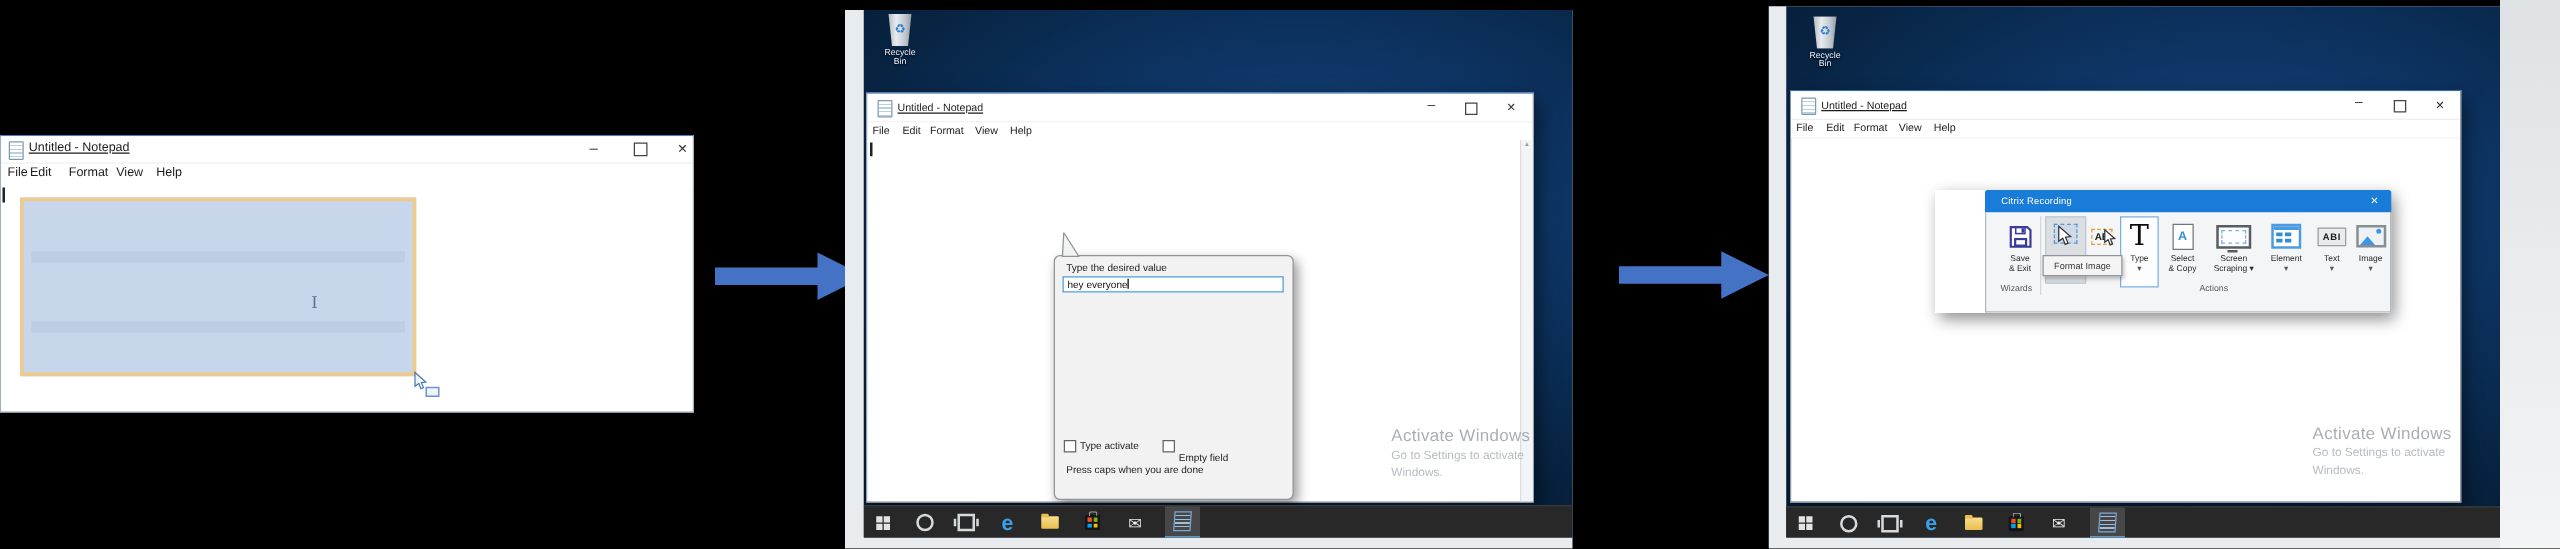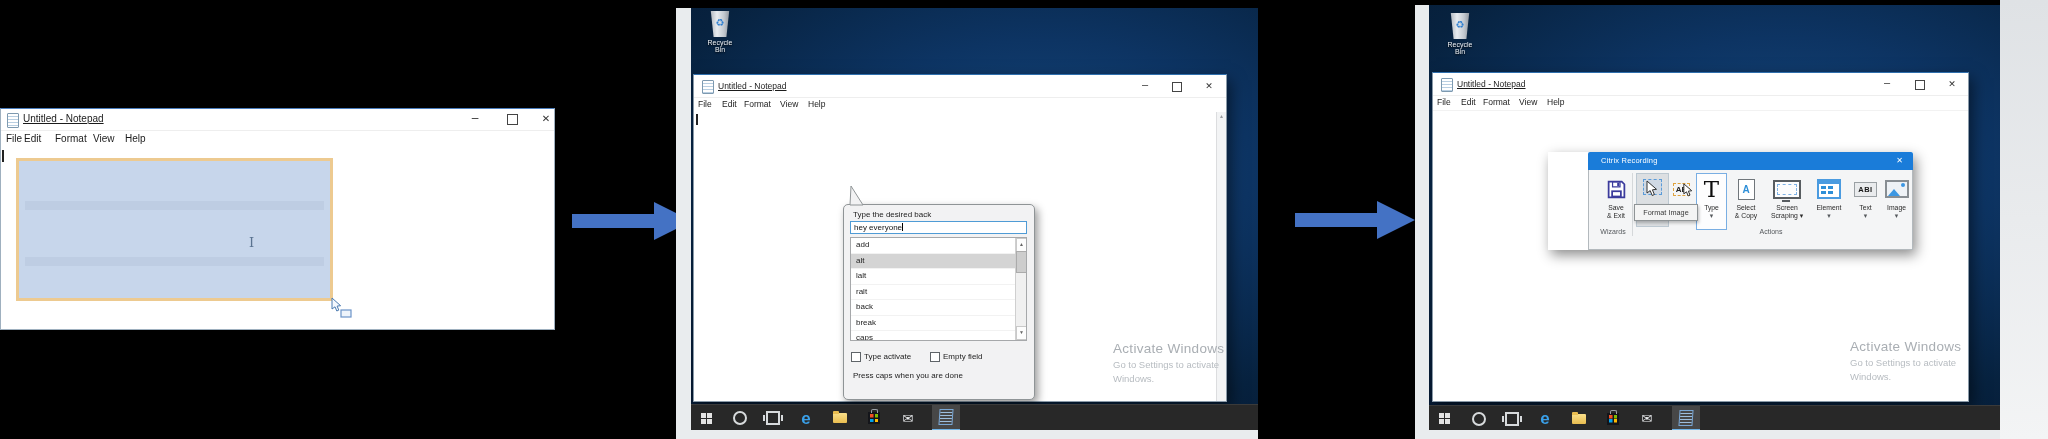--- a/index.html
+++ b/index.html
@@ -194,42 +194,28 @@
           <div class="scrollcol" style="right:0;top:0;width:9px;height:289px;">
             <span>▴</span>
           </div>
         </div>
       </section>
 
       <div class="dialog" style="left:152px;top:196px;">
         <svg class="dlg-tail" style="left:3px;top:-19px;" width="22" height="20" viewBox="0 0 22 20">
           <polygon points="4,0 16,19 3,19" fill="#f2f2f3" stroke="#8f9496" stroke-width="1"></polygon>
         </svg>
-        <div class="abs" style="left:9px;top:5px;">Type the desired back</div>
+        <div class="abs" style="left:9px;top:5px;">Type the desired value</div>
         <div class="dlg-input">
           <span>hey everyone</span><span class="dlg-caret"></span>
-        </div>
-        <div class="dlg-list">
-          <div class="dlg-row">add</div>
-          <div class="dlg-row sel">alt</div>
-          <div class="dlg-row">lalt</div>
-          <div class="dlg-row">ralt</div>
-          <div class="dlg-row">back</div>
-          <div class="dlg-row">break</div>
-          <div class="dlg-row">caps</div>
-          <div class="dlg-scroll">
-            <div class="dlg-sbtn" style="top:0;">▲</div>
-            <div class="dlg-thumb"></div>
-            <div class="dlg-sbtn" style="bottom:0;">▼</div>
-          </div>
         </div>
         <span class="cbx" style="left:7px;top:147px;"></span>
         <span class="abs" style="left:20px;top:147px;">Type activate</span>
         <span class="cbx" style="left:86px;top:147px;"></span>
-        <span class="abs" style="left:99px;top:147px;">Empty field</span>
+        <span class="abs" style="left:99px;top:157px;">Empty field</span>
         <div class="abs" style="left:9px;top:166px;">Press caps when you are done</div>
       </div>
 
       <div class="wm1" style="left:422px;top:333px;">Activate Windows</div>
       <div class="wm2" style="left:422px;top:351px;">Go to Settings to activate</div>
       <div class="wm2" style="left:422px;top:365px;">Windows.</div>
 
       <div class="taskbar" style="top:396px;height:26px;">
         <div class="tbi" style="left:2px;">
             <span class="tb-start"></span>

